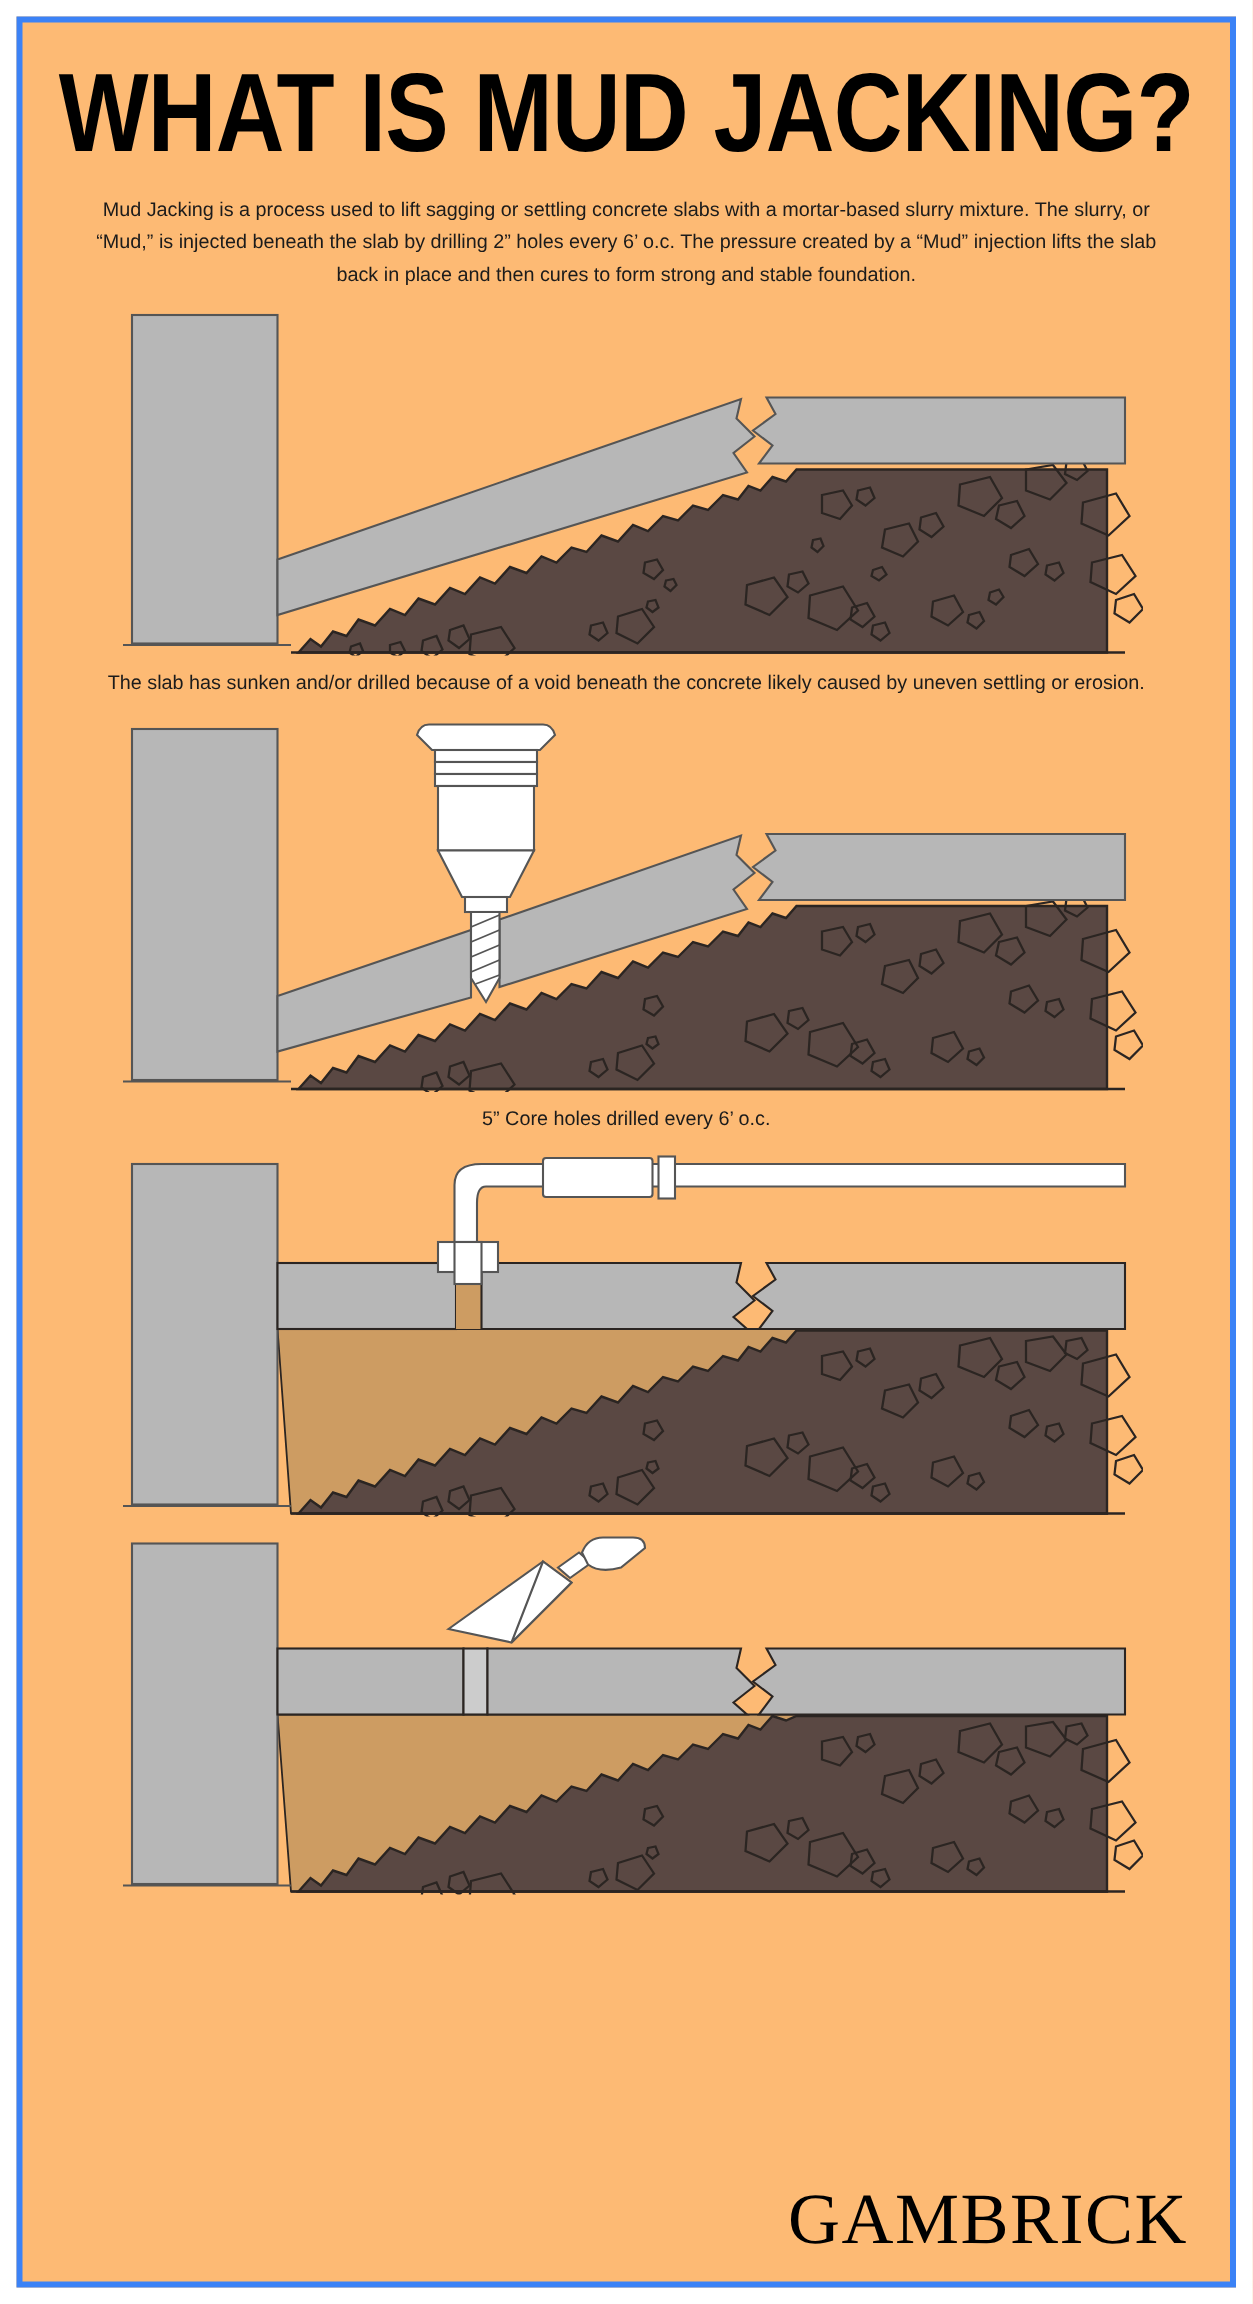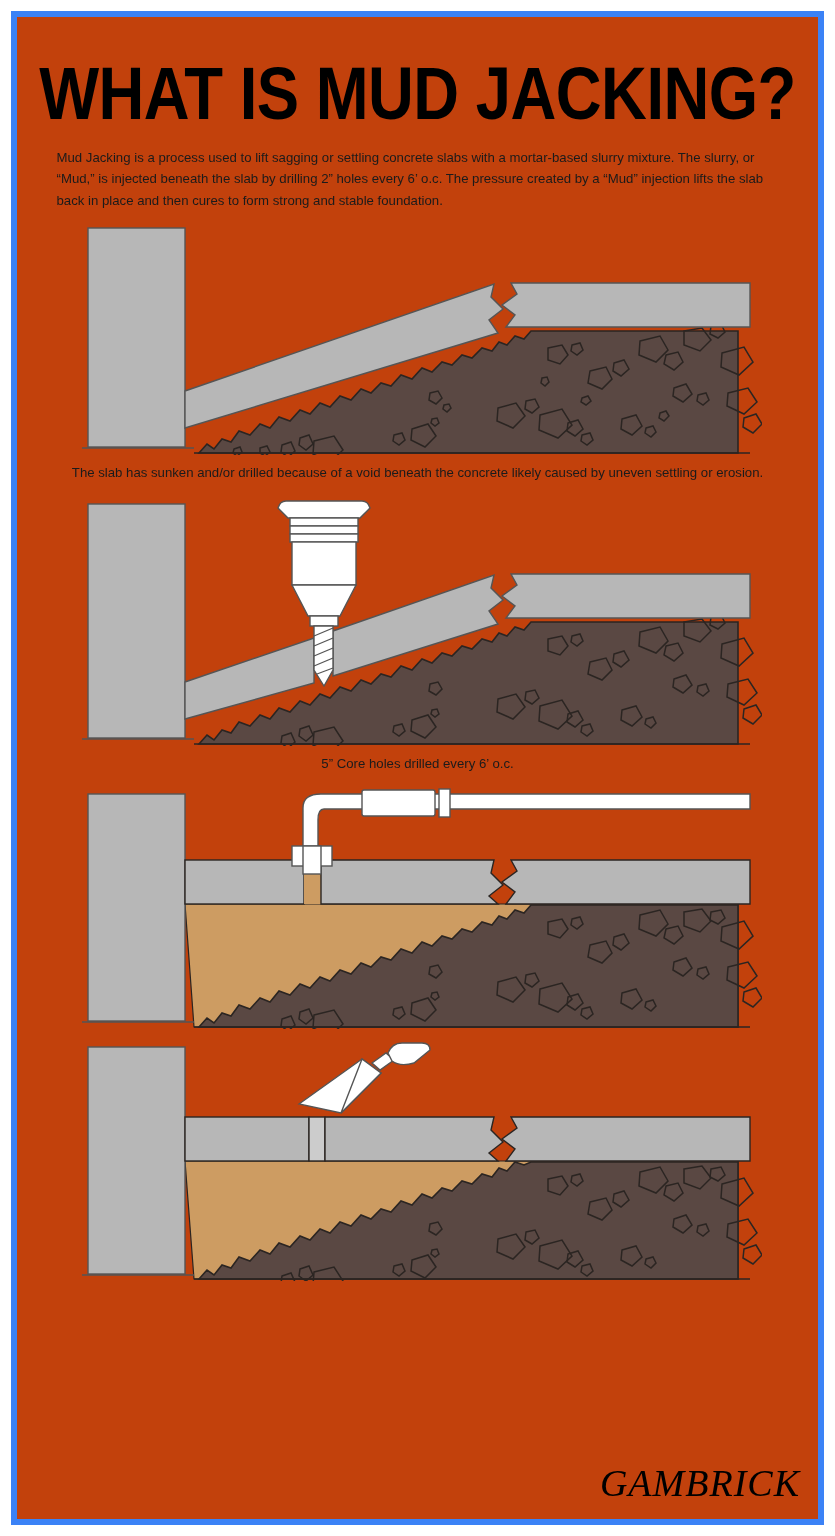--- a/index.html
+++ b/index.html
@@ -10,63 +10,63 @@
   }
   .page {
     position: relative;
     width: 835px; height: 1536px;
     background: #ffffff;
     padding: 11px;
   }
   .frame {
     position: relative;
     width: 100%; height: 100%;
-    border: 6px solid #3b82f6;
-    background: #c2410c;
-    padding: 16px 24px;
+    border: 4px solid #3b82f6;
+    background: #fdba74;
+    padding: 0 24px;
   }
   .title {
     text-align: center;
     font-family: "Liberation Sans", sans-serif;
     font-weight: 900;
     font-size: 61px;
     line-height: 0.95;
     letter-spacing: -0.5px;
     color: #000000;
     margin-top: 26px;
     transform: scaleX(1.04) scaleY(1.22);
     transform-origin: center top;
     white-space: nowrap;
   }
   .intro {
     margin: 30px auto 0;
     width: 722px;
+    text-align: center;
     font-size: 13.2px;
     line-height: 1.62;
     color: #1b1b1b;
   }
   .caption {
     text-align: center;
     font-size: 13.2px;
     line-height: 1.55;
     color: #1b1b1b;
     margin: 8px auto 0;
     width: 700px;
   }
   .figure { display: block; margin: 0 auto; }
   .fig-wrap { margin-top: 12px; }
   .logo {
     position: absolute;
-    right: 18px;
+    right: 28px;
     bottom: 14px;
     font-family: "Liberation Serif", serif;
-    font-size: 38px;
+    font-size: 48px;
     letter-spacing: 1px;
     color: #000000;
-    font-style: italic;
   }
 </style>
 </head>
 <body>
 
 <div class="page">
   <div class="frame">
 
     <h1 class="title">WHAT IS MUD JACKING?</h1>
 

